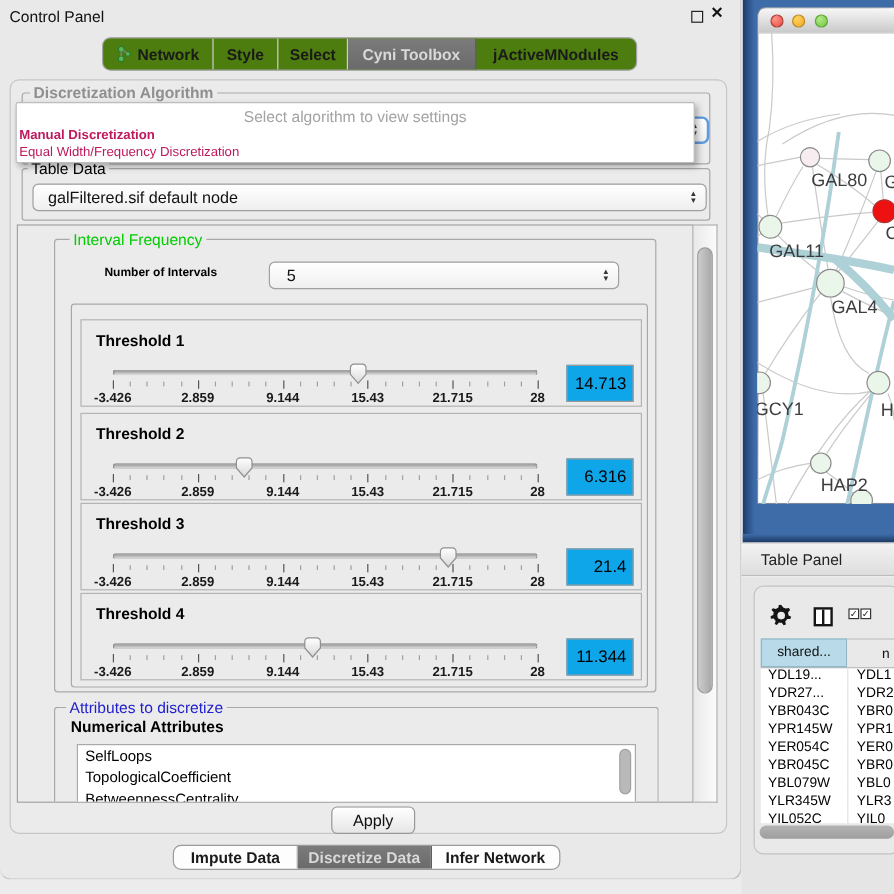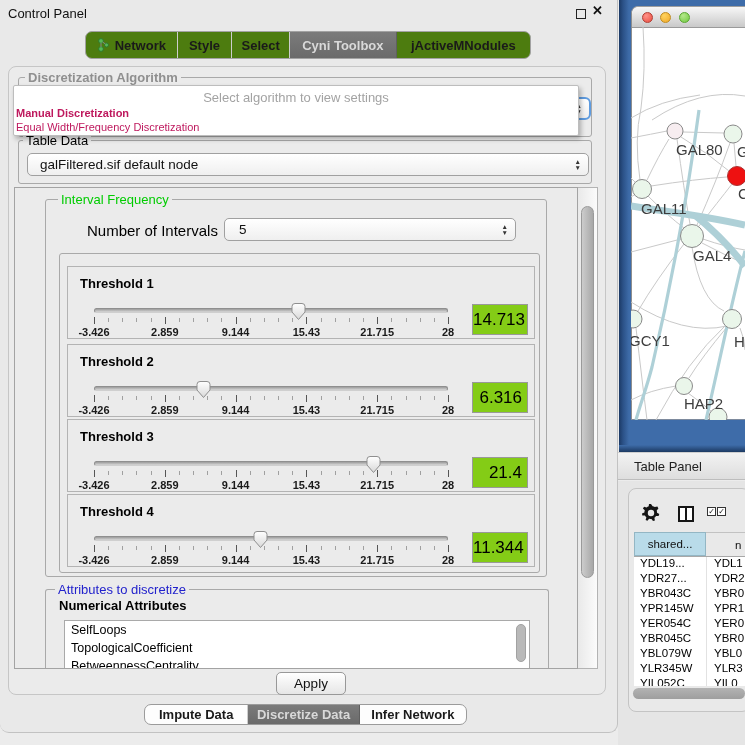--- a/index.html
+++ b/index.html
@@ -34,21 +34,21 @@
 #vscroll{left:578px;top:187px;width:20px;height:482px;border:1px solid #b3b3b3;border-left:none;background:linear-gradient(90deg,#e9e9e9,#fbfbfb)}
 #vthumb{position:absolute;left:3px;top:18px;width:13px;height:372px;border-radius:6.5px;background:linear-gradient(90deg,#cccccc,#a8a8a8);border:1px solid #9a9a9a}
 .tpanel{position:absolute;left:7px;width:468px;height:73px;border:1px solid #b3b3b3;background:#ebebeb}
 .tlabel{position:absolute;left:12px;top:9px;font-size:13px;font-weight:700;color:#000}
 .track{position:absolute;left:26px;top:41px;width:354px;height:5px;border-radius:3px;background:linear-gradient(#9b9b9b,#d6d6d6);border:1px solid #8f8f8f;border-bottom-color:#cfcfcf}
 .thumb{position:absolute;top:35px}
 .tick{position:absolute;width:1px}
 .tick.minor{top:51px;height:4px;background:#a0a0a0}
 .tick.major{top:50px;height:7px;background:#555}
 .tlab{position:absolute;top:59px;width:50px;text-align:center;font-size:11px;font-weight:700;color:#1a1a1a}
-.vbox{position:absolute;left:404px;top:37px;width:56px;height:31px;background:#84cc16;border:1px solid #999;font-size:17px;color:#000;text-align:right;line-height:29px;padding-right:5px}
+.vbox{position:absolute;left:404px;top:37px;width:56px;height:31px;background:#0ea5e9;border:1px solid #999;font-size:14px;color:#000;text-align:right;line-height:29px;padding-right:5px}
 
 #attrlist{position:absolute;background:#fff;border:1px solid #a9a9a9}
 .aitem{font-size:12.5px;color:#000;padding-left:6px;line-height:18px;white-space:nowrap}
 #athumb{position:absolute;right:3px;top:3px;width:10px;height:38px;border-radius:5px;background:#b9b9b9;border:1px solid #a2a2a2}
 
 #applybtn{left:276px;top:672px;width:70px;height:23px;border:1px solid #989898;border-radius:5px;background:linear-gradient(#ffffff,#e6e6e6);font-size:13.5px;display:flex;align-items:center;justify-content:center;color:#111}
 #btabs{left:144px;top:704px;width:323px;height:21px;border:1px solid #9b9b9b;border-radius:7px;background:#fdfdfd;display:flex;overflow:hidden}
 
 #bluebg{left:619px;top:0;width:126px;height:452px;background:linear-gradient(90deg,#1c3a66 0px,#2b5187 4px,#3e6ca9 10px,#3e6ca9 100%)}
 #bluebg .bshade{position:absolute;left:0;bottom:0;width:100%;height:7px;background:linear-gradient(#3e6ca9,#1c3962)}
@@ -134,21 +134,21 @@
   <div id="popup" class="abs">
     <div class="hint">Select algorithm to view settings</div>
     <div class="pitem" style="top:21px;font-weight:700">Manual Discretization</div>
     <div class="pitem" style="top:35px">Equal Width/Frequency Discretization</div>
   </div>
 
   <div id="viewport" class="abs">
 
     <div class="group" style="left:30px;top:11px;width:502px;height:378px">
       <span class="gtitle" style="left:12px;color:#00cc00">Interval Frequency</span>
-      <span style="position:absolute;left:41px;top:22px;font-size:15px;font-weight:400">Number of Intervals</span>
+      <span style="position:absolute;left:41px;top:22px;font-size:10px;font-weight:700">Number of Intervals</span>
       <div class="combo" style="left:178px;top:18px;width:292px;height:23px">
         <span class="ctext" style="padding-left:14px">5</span>
         <div class="stepper">
             <span>▲</span>
             <span>▼</span>
           </div>
       </div>
       <div class="group" id="threshgroup" style="left:13px;top:53px;width:481px;height:320px">
       <div class="tpanel" style="top: 12px;">
             <div class="tlabel">Threshold 1</div>

